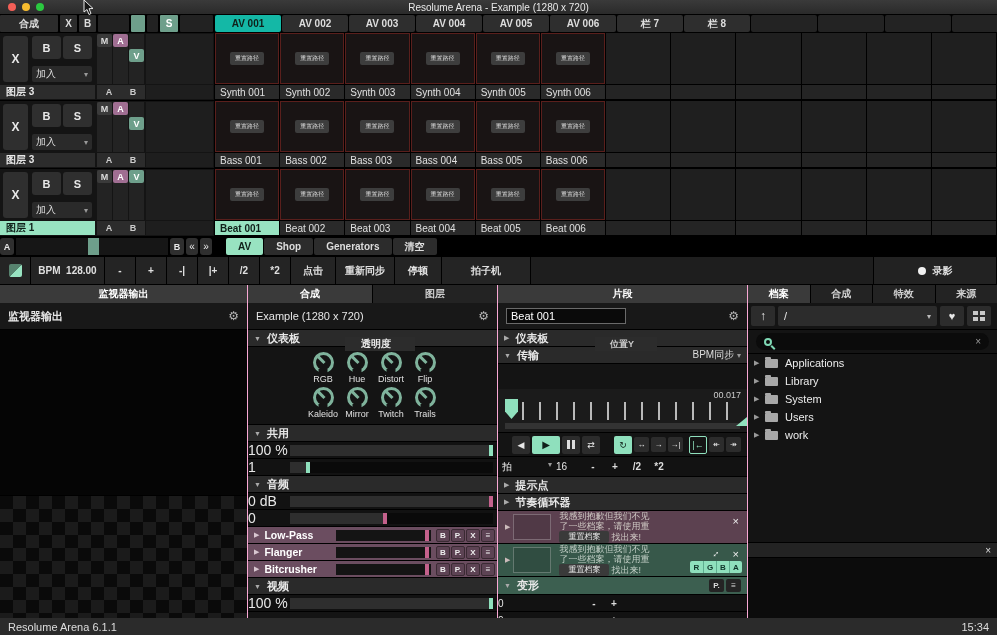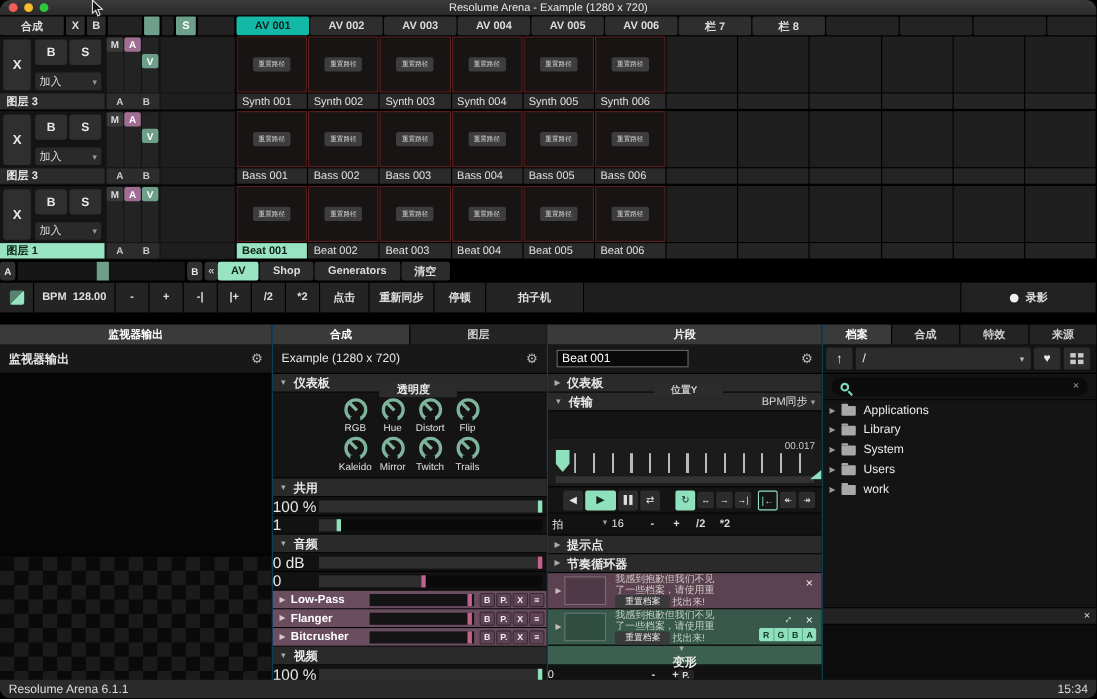--- a/index.html
+++ b/index.html
@@ -1,18 +1,18 @@
 <!DOCTYPE html>
 <html><head>
 <meta charset="utf-8">
 <style>
   * { box-sizing: border-box; margin:0; padding:0; }
   html,body { background:#000; }
   body { font-family:"Liberation Sans","DejaVu Sans",sans-serif; color:#e6e6e6; }
-  #app { position:relative; width:997px; height:635px; background:#000; overflow:hidden;border-radius:10px; }
+  #app { position:relative; width:997px; height:635px; background:#000; overflow:hidden; }
 
   
   .titlebar { position:absolute; left:0; top:0; width:997px; height:14px;
     background:linear-gradient(#3a3a3a,#2a2a2a); display:flex; align-items:center; }
   .tl { width:8px; height:8px; border-radius:50%; margin-left:6px; }
   .tl.r{ background:#f35f57; margin-left:8px;} .tl.y{ background:#f8bd2f;} .tl.g{ background:#2bc840;}
   .tb-title { position:absolute; left:0; right:0; text-align:center; font-size:10px; color:#e8e8e8; }
   .cursor { position:absolute; left:83px; top:0; z-index:50; }
 
   
@@ -61,35 +61,35 @@
   .clip.empty .cname { background:#242424; }
 
   
   .xrow { position:absolute; left:0; top:237px; width:997px; height:19px; background:#000; }
   .xrow .xa { position:absolute; left:0; top:1px; width:14px; height:17px; font-size:9px; font-weight:bold; }
   .xrow .xtrack { position:absolute; left:16px; top:1px; width:152px; height:17px; background:#161616; }
   .xrow .xhandle { position:absolute; left:72px; top:0; width:11px; height:17px; background:#6e9f8b; }
   .xrow .xb { position:absolute; left:170px; top:1px; width:14px; height:17px; font-size:9px; font-weight:bold; }
   .xrow .xprev { position:absolute; left:186px; top:1px; width:12px; height:17px; font-size:10px; }
   .xrow .xnext { position:absolute; left:200px; top:1px; width:12px; height:17px; font-size:10px; }
-  .xtabs { position:absolute; left:198px; top:1px; height:17px; display:flex;justify-content:flex-end; }
+  .xtabs { position:absolute; left:226px; top:1px; height:17px; display:flex;justify-content:flex-end; }
   .xtabs .t { margin-right:1px; background:#2c2c2c; border-radius:2px; display:flex; align-items:center;
     justify-content:center; font-size:10px; font-weight:bold; color:#ddd; padding:0 12px; }
   .xtabs .t.active { background:#98e3c1; color:#10201a; }
 
   
   .bpmrow { position:absolute; left:0; top:257px; width:997px; height:27px; background:#000; display:flex; }
   .bpmrow .tb { height:100%; background:#242424; margin-right:1px; display:flex; align-items:center;
     justify-content:center; font-size:10px; font-weight:bold; color:#e0e0e0; }
   .beatsq { width:13px; height:13px; background:linear-gradient(135deg,#57836f 50%,#98e3c1 50%); border-radius:2px; }
   .bpmrow .spacer { flex:1; background:#1e1e1e; margin-right:1px; }
   .recdot { width:8px; height:8px; border-radius:50%; background:#f0f0f0; margin-right:7px; }
 
   
-  .main { position:absolute; left:0; top:295px; width:807px; height:333px; background:#0c4a6e; }
+  .main { position:absolute; left:0; top:285px; width:807px; height:333px; background:#f9a8d4; }
   .col { position:absolute; top:0; height:333px; background:#141414; overflow:hidden; }
   .col.mon { left:0; width:247px; } .col.comp { left:248px; width:249px; }
   .col.clipp { left:498px; width:249px; } .col.brow { left:748px; width:249px; }
   .ptabs { height:18px; display:flex; background:#000; }
   .ptabs .pt { flex:1; margin-right:1px; background:#232323; display:flex; align-items:center; justify-content:center;
     font-size:10px; font-weight:bold; color:#cfcfcf; }
   .ptabs .pt:last-child{ margin-right:0; }
   .ptabs .pt.active { background:#3a3a3a; color:#fff; }
   .ptitle { height:27px; background:#181818; display:flex; align-items:center; padding:0 8px; font-size:11px;
     border-bottom:1px solid #000; }
@@ -165,21 +165,21 @@
   .missthumb { width:38px; height:26px; border:1px solid rgba(255,255,255,.25); background:rgba(0,0,0,.12); margin-right:8px; }
   .misstext { font-size:9px; line-height:10px; color:#cfc9c4; width:118px; }
   .missline3 { display:flex; align-items:center; }
   .relocbtn { font-size:8px; background:#3a3a3a; color:#eee; border-radius:2px; padding:1px 9px; margin-right:2px; white-space:nowrap; }
   .missclose { position:absolute; right:8px; top:4px; font-size:11px; color:#eee; }
   .missexpand { position:absolute; right:28px; top:4px; font-size:10px; color:#eee; display:inline-block; transform:rotate(45deg); }
   .rgba { position:absolute; right:5px; bottom:3px; display:flex; background:#8fe0bd; border-radius:2px; overflow:hidden; }
   .rgba span { width:13px; height:12px; font-size:8px; font-weight:bold; color:#10342a; display:flex; align-items:center;
     justify-content:center; border-left:1px solid #5fae90; }
   .rgba span:first-child { border-left:none; }
-  .transfh { background:#3c5f50;flex-direction:column; }
+  .transfh { background:#3c5f50; }
   .transfh .hbtn { width:15px; height:13px; background:#242424; border-radius:2px; margin-left:2px; font-size:8px;
     font-weight:bold; color:#ddd; display:flex; align-items:center; justify-content:center; }
   .posrow { height:17px; display:flex; align-items:center; background:#121212; border-bottom:1px solid #000; font-size:10px; }
   .posrow .lab { width:62px; text-align:right; font-weight:bold; padding-right:8px; }
   .posrow .val { width:46px; }
   .posrow .pm { width:20px; text-align:center; color:#ddd; font-weight:bold; }
 
   
   .btools { height:27px; display:flex; align-items:center; background:#141414; border-bottom:1px solid #000; padding:0 3px; }
   .btools .bt { height:20px; background:#2c2c2c; border-radius:2px; display:flex; align-items:center;

